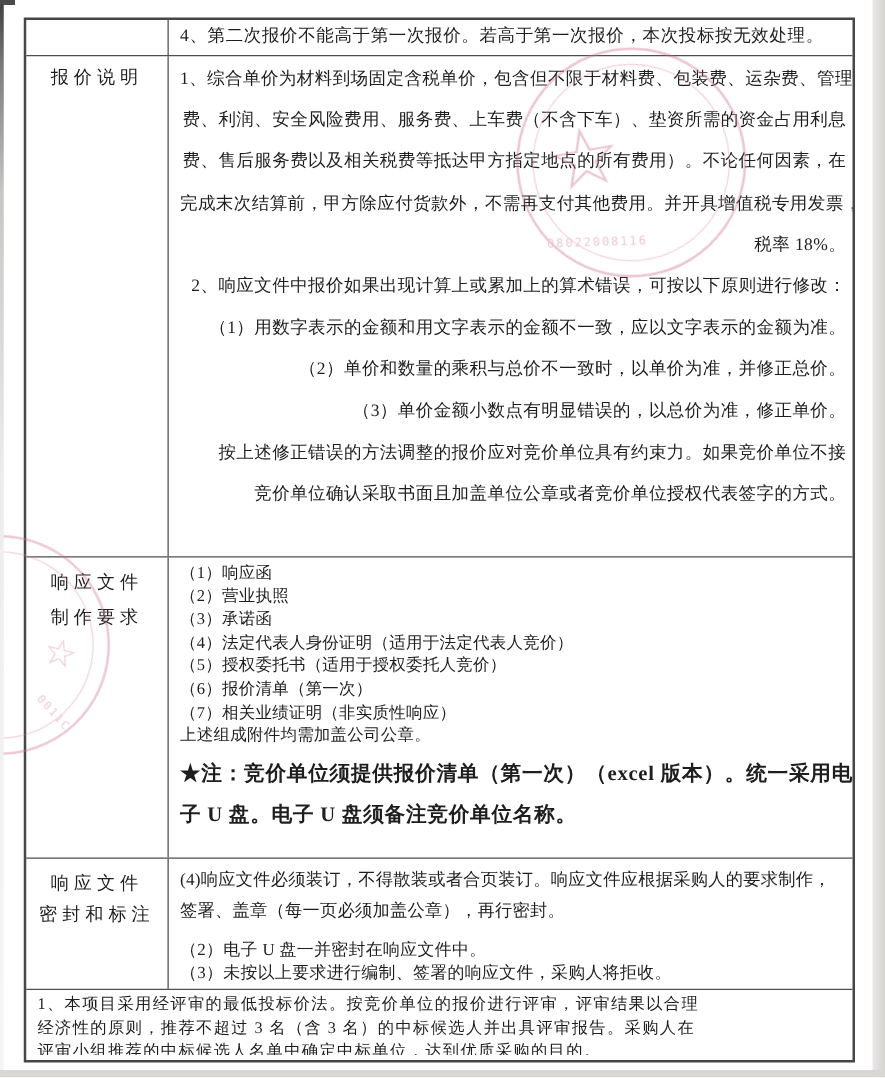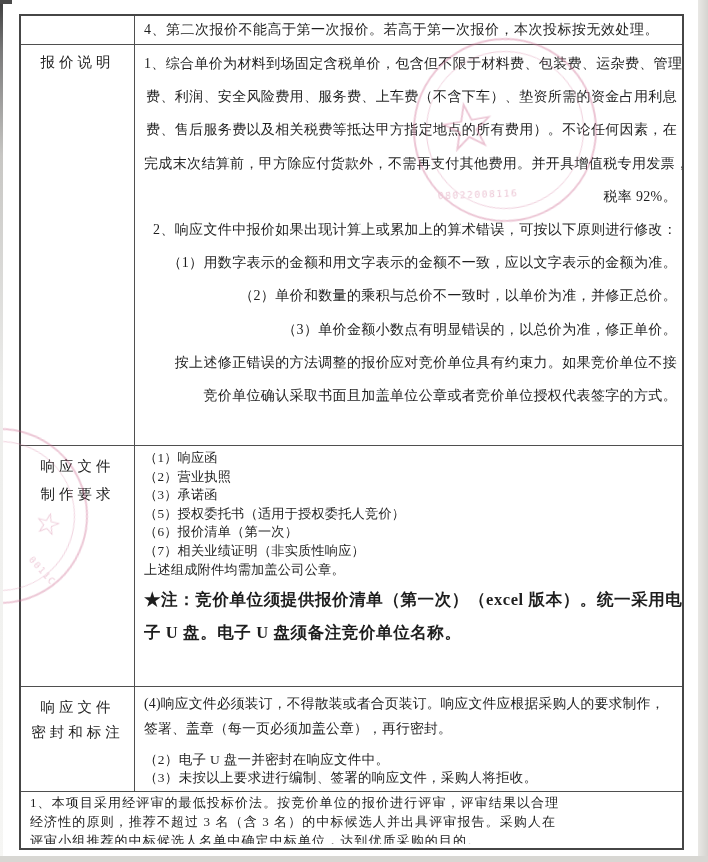--- a/index.html
+++ b/index.html
@@ -81,39 +81,40 @@
 
     <div class="trow r2">
       <div class="cell label lab2">
         <div>报价说明</div>
       </div>
       <div class="cell content c2">
         <div class="ln">1、综合单价为材料到场固定含税单价，包含但不限于材料费、包装费、运杂费、管理</div>
         <div class="ln">费、利润、安全风险费用、服务费、上车费（不含下车）、垫资所需的资金占用利息</div>
         <div class="ln">费、售后服务费以及相关税费等抵达甲方指定地点的所有费用）。不论任何因素，在</div>
         <div class="ln">完成末次结算前，甲方除应付货款外，不需再支付其他费用。并开具增值税专用发票，</div>
-        <div class="ln">税率 92%。</div>
+        <div class="ln">税率 18%。</div>
         <div class="ln">2、响应文件中报价如果出现计算上或累加上的算术错误，可按以下原则进行修改：</div>
         <div class="ln">（1）用数字表示的金额和用文字表示的金额不一致，应以文字表示的金额为准。</div>
         <div class="ln">（2）单价和数量的乘积与总价不一致时，以单价为准，并修正总价。</div>
         <div class="ln">（3）单价金额小数点有明显错误的，以总价为准，修正单价。</div>
         <div class="ln ind">按上述修正错误的方法调整的报价应对竞价单位具有约束力。如果竞价单位不接</div>
         <div class="ln">竞价单位确认采取书面且加盖单位公章或者竞价单位授权代表签字的方式。</div>
       </div>
     </div>
 
     <div class="trow r3">
       <div class="cell label lab3">
         <div>响应文件</div>
         <div>制作要求</div>
       </div>
       <div class="cell content c3">
         <div class="ln">（1）响应函</div>
         <div class="ln">（2）营业执照</div>
         <div class="ln">（3）承诺函</div>
+        <div class="ln">（4）法定代表人身份证明（适用于法定代表人竞价）</div>
         <div class="ln">（5）授权委托书（适用于授权委托人竞价）</div>
         <div class="ln">（6）报价清单（第一次）</div>
         <div class="ln">（7）相关业绩证明（非实质性响应）</div>
         <div class="ln">上述组成附件均需加盖公司公章。</div>
         <div class="note">
           <div class="ln">★注：竞价单位须提供报价清单（第一次）（excel 版本）。统一采用电</div>
           <div class="ln">子 U 盘。电子 U 盘须备注竞价单位名称。</div>
         </div>
       </div>
     </div>

